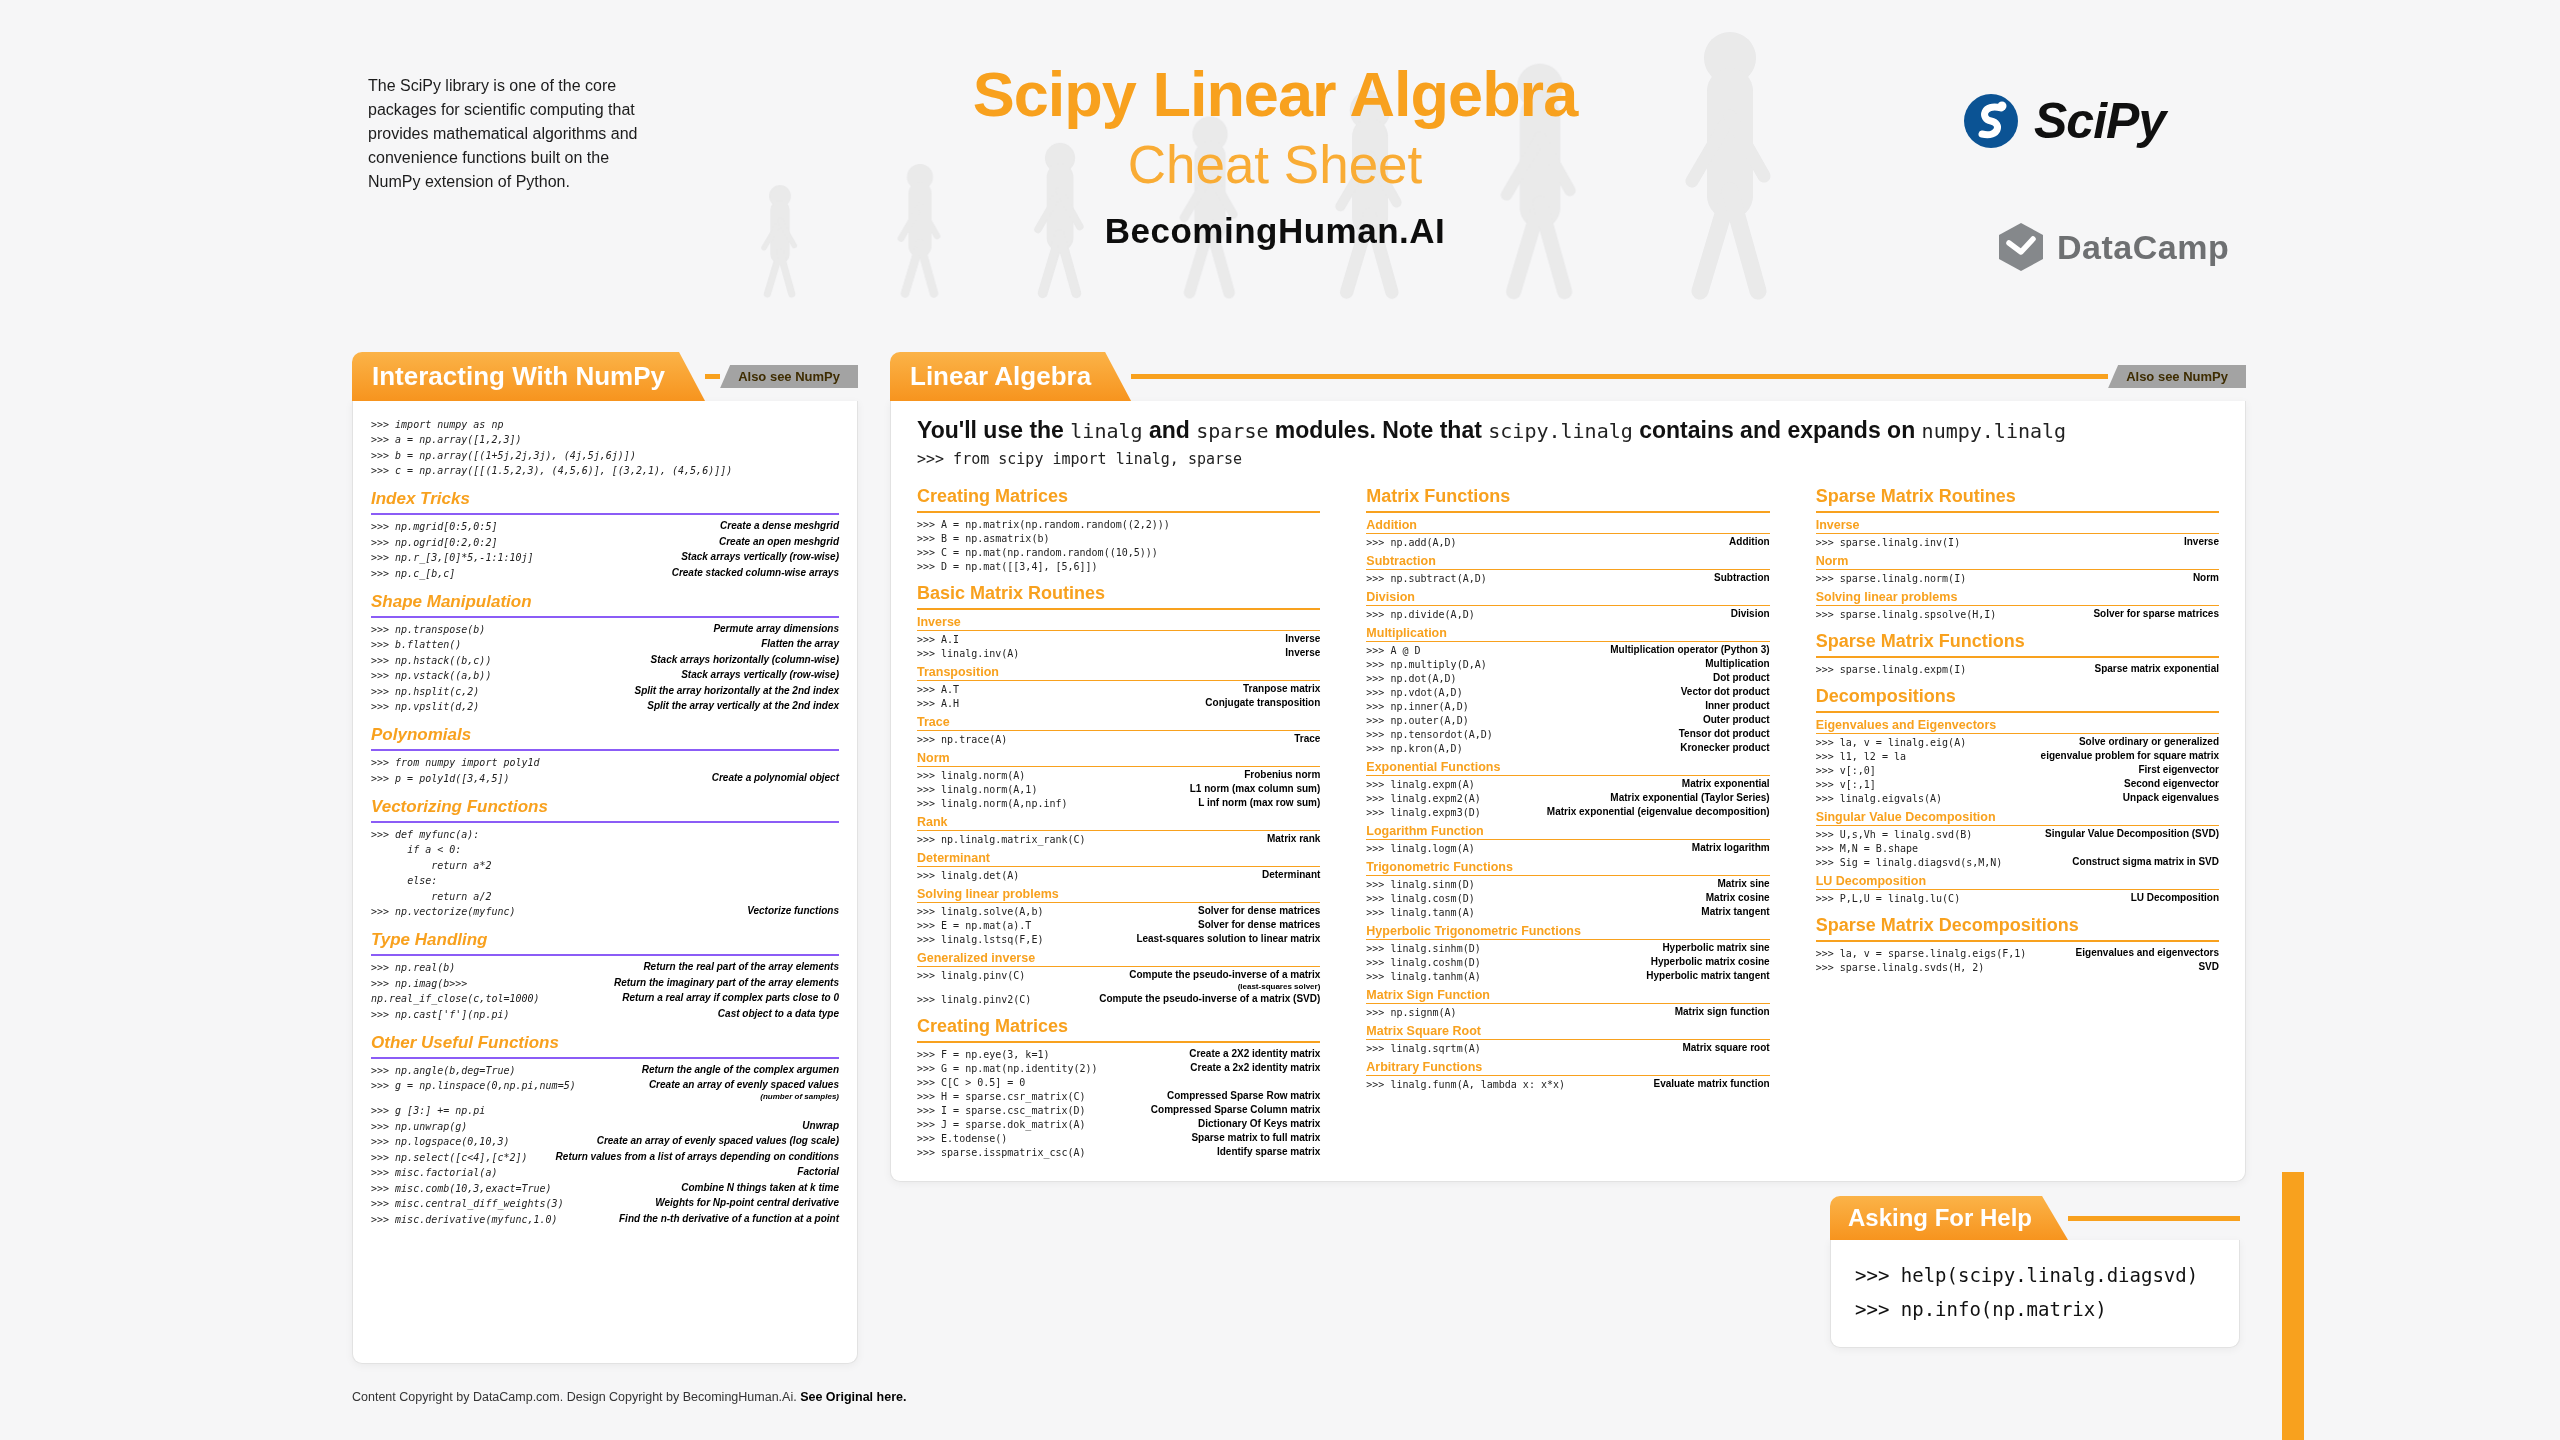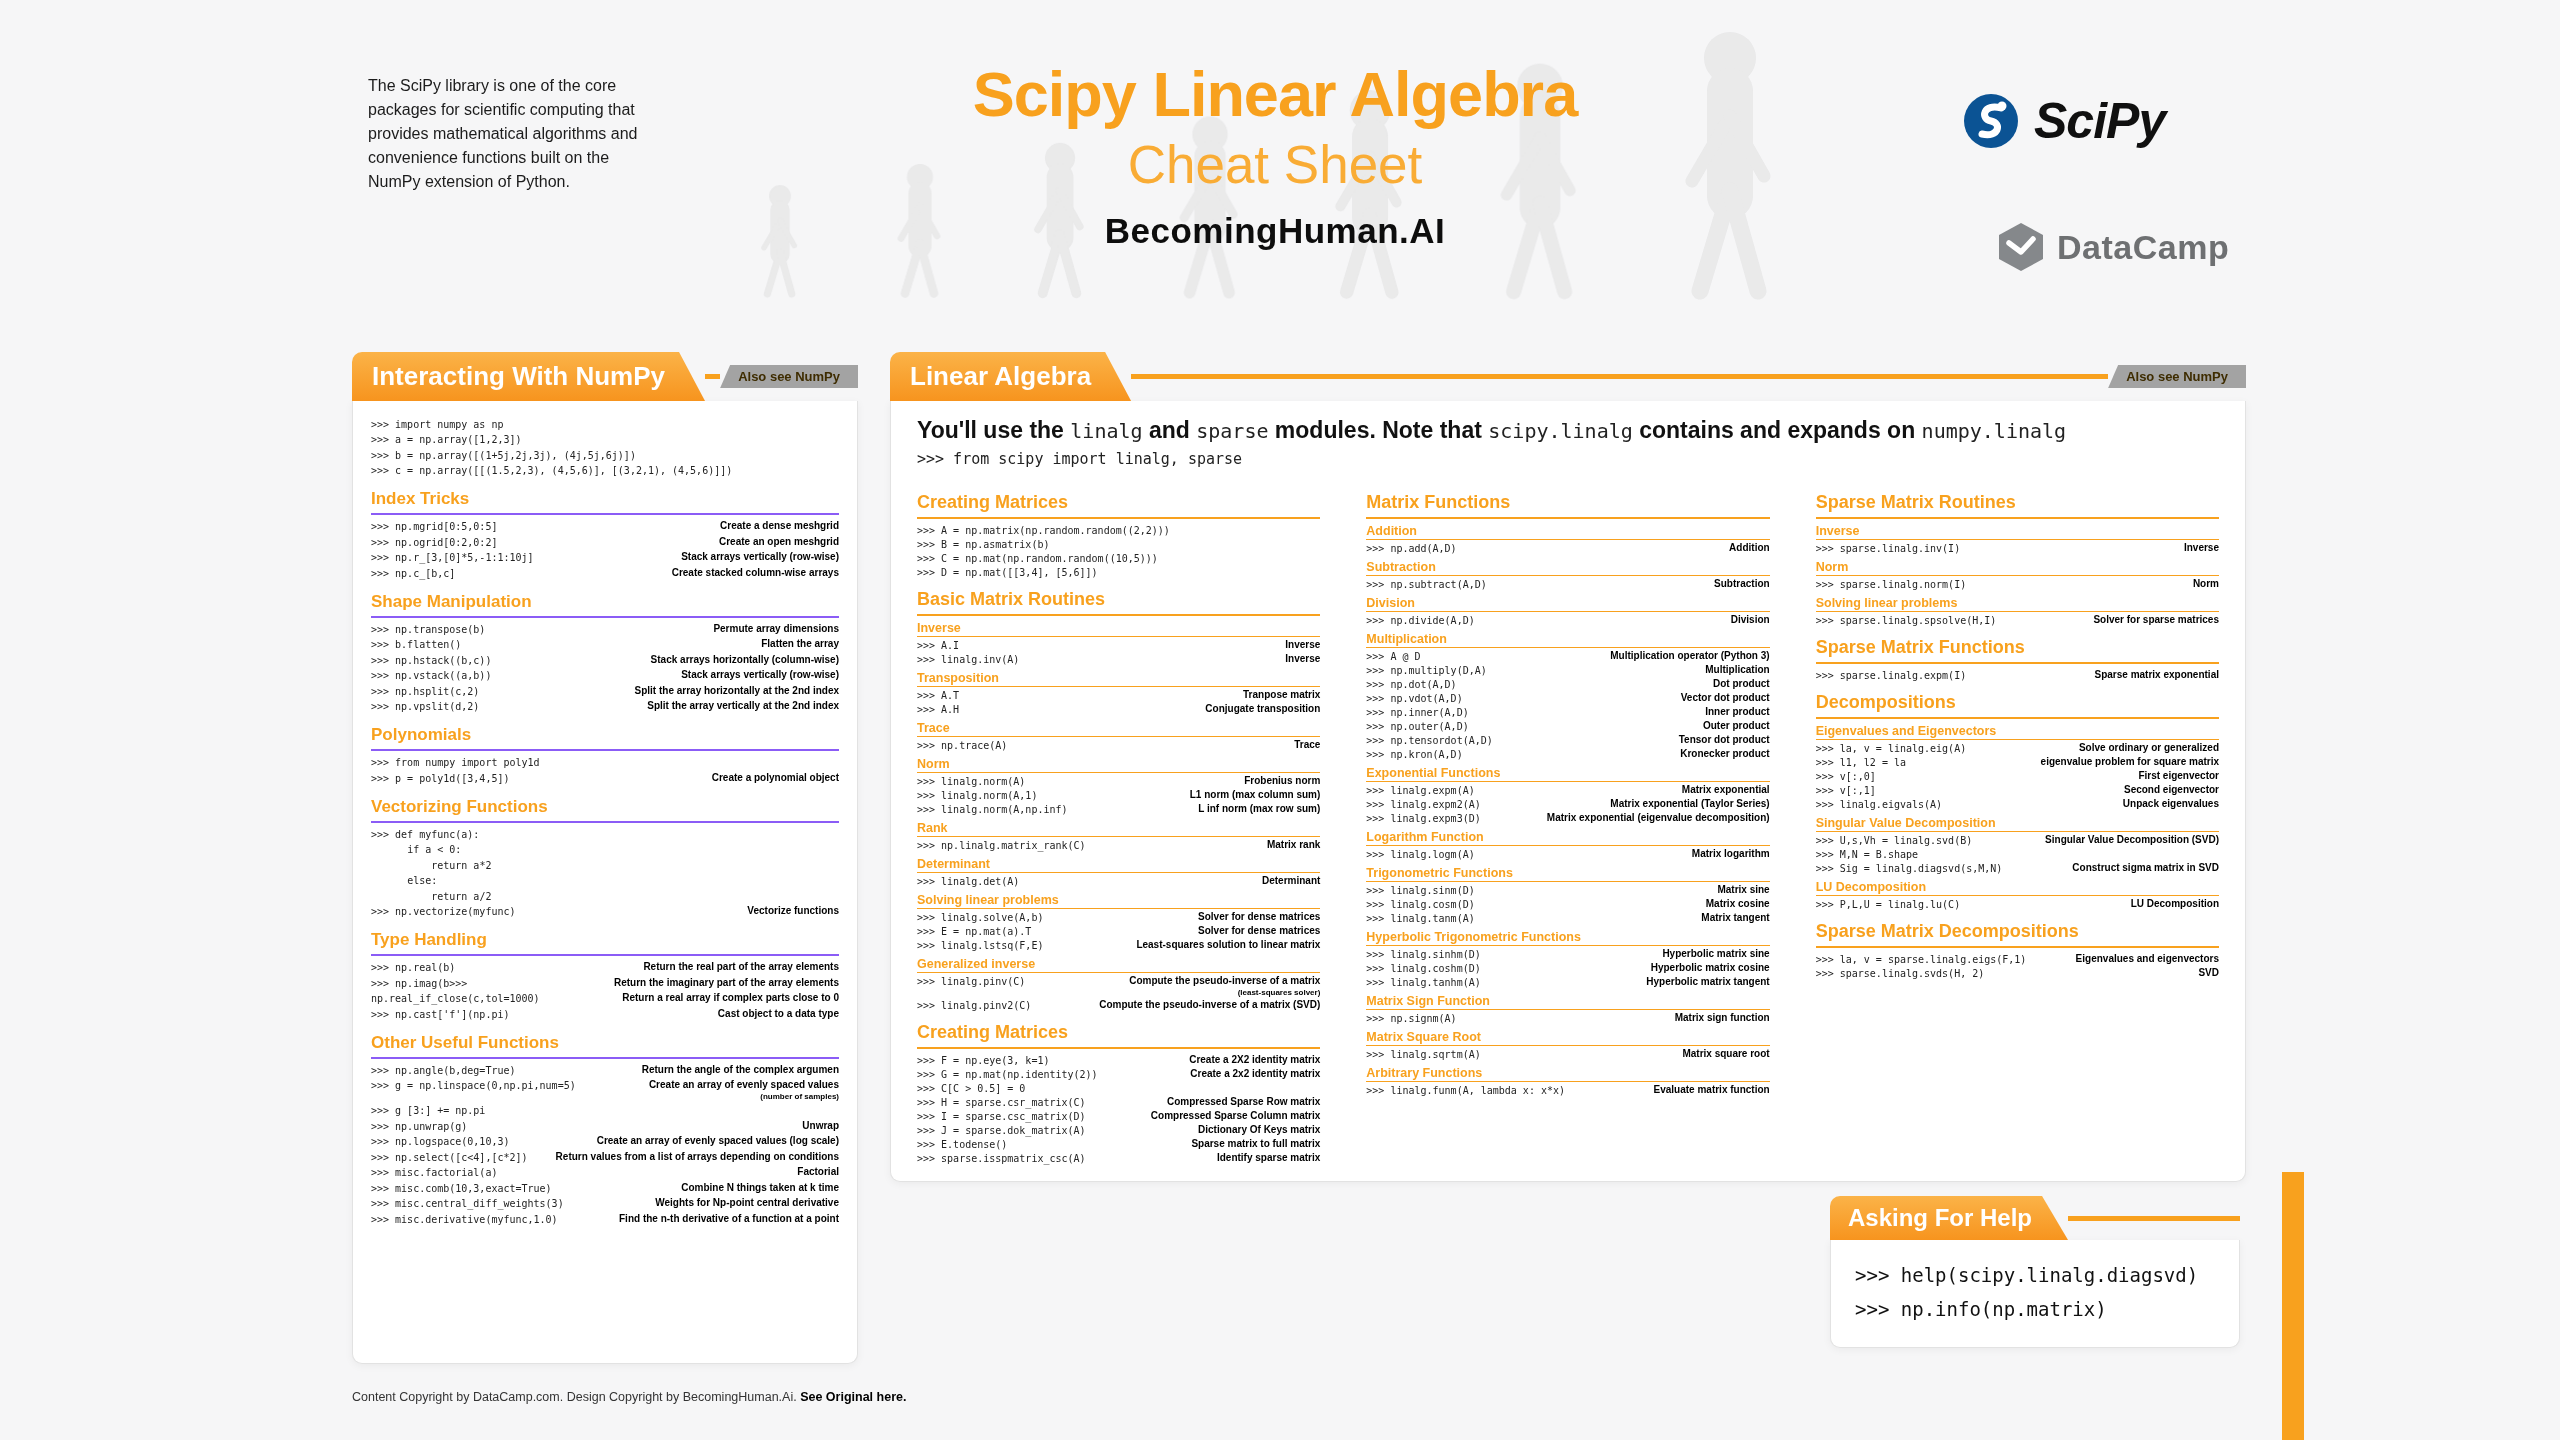--- a/index.html
+++ b/index.html
@@ -29,21 +29,21 @@
          border-radius:10px 0 0 0; white-space:nowrap; }
   .head-line { flex:1; height:5px; background:#F8A11E; }
   .badge { background:#a3a3a3; color:#3e2c00; font-weight:700; font-size:13px; padding:4px 18px;
            clip-path:polygon(10px 0, 100% 0, 100% 100%, 0 100%); white-space:nowrap; }
   .panel-body { flex:1; background:#fff; border:1px solid #e2e2e2; border-top:none;
                 border-radius:0 0 10px 10px; box-shadow:0 2px 8px rgba(0,0,0,0.05); overflow:hidden; }
 
   .numpy-panel  { left:352px; top:352px; width:506px;  height:1012px; }
   .linalg-panel { left:890px; top:352px; width:1356px; height:830px; }
   .help-panel   { left:1830px; top:1196px; width:410px; height:152px; }
-  .numpy-panel .panel-body { padding:14px 18px 10px; }
+  .numpy-panel .panel-body { padding:14px 18px 10px;font-style:italic; }
   .linalg-panel .panel-body { padding:14px 26px 10px; }
   .help-panel .tab { font-size:24px; padding:8px 36px 8px 18px; }
   .help-panel .panel-body { padding:18px 24px; }
   .help-line { font-family:"DejaVu Sans Mono", monospace; font-size:19px; color:#111; line-height:1.8; }
 
   
   .sec-h { color:#F8A11E; font-weight:700; font-size:17px; border-bottom:2px solid #8b5cf6;
            padding-bottom:4px; margin:12px 0 5px; }
   .big-h { color:#F8A11E; font-weight:700; font-size:18px; border-bottom:2px solid #F8A11E;
            padding-bottom:4px; margin:10px 0 5px; }
@@ -53,21 +53,21 @@
   .crow { display:flex; justify-content:space-between; align-items:flex-start; gap:12px; margin:1px 0; }
   .numpy-panel .crow { margin:2.5px 0; }
   .code { font-family:"DejaVu Sans Mono", monospace; font-size:10px; line-height:1.3; color:#222;
           white-space:pre-wrap; flex:0 1 auto; }
   .desc { flex:1 0 35%; text-align:right; font-size:10px; font-weight:700; color:#000; line-height:1.25; }
   .dsmall { display:block; font-size:8px; font-weight:700; }
 
   .note { font-size:23px; color:#111; margin:2px 0 2px; white-space:nowrap; }
   .nbold { font-weight:700; }
   .ncode { font-family:"DejaVu Sans Mono", monospace; font-size:20px; font-weight:400; color:#222; }
-  .import-line { font-family:"DejaVu Sans Mono", monospace; font-size:15px; color:#222; margin:6px 0 22px; }
+  .import-line { font-family:"DejaVu Sans Mono", monospace; font-size:15px; color:#222; margin:6px 0 16px; }
   .columns { display:grid; grid-template-columns:1fr 1fr 1fr; column-gap:46px; }
 
   .footer { position:absolute; left:352px; top:1390px; font-size:12.5px; color:#333; z-index:2; }
   .footer-link { font-weight:700; color:#000; cursor:pointer; }
   .orange-bar { position:absolute; left:2282px; top:1172px; width:22px; height:268px; background:#F8A11E; z-index:3; }
 </style>
 </head>
 <body>
 
 <div id="page">

